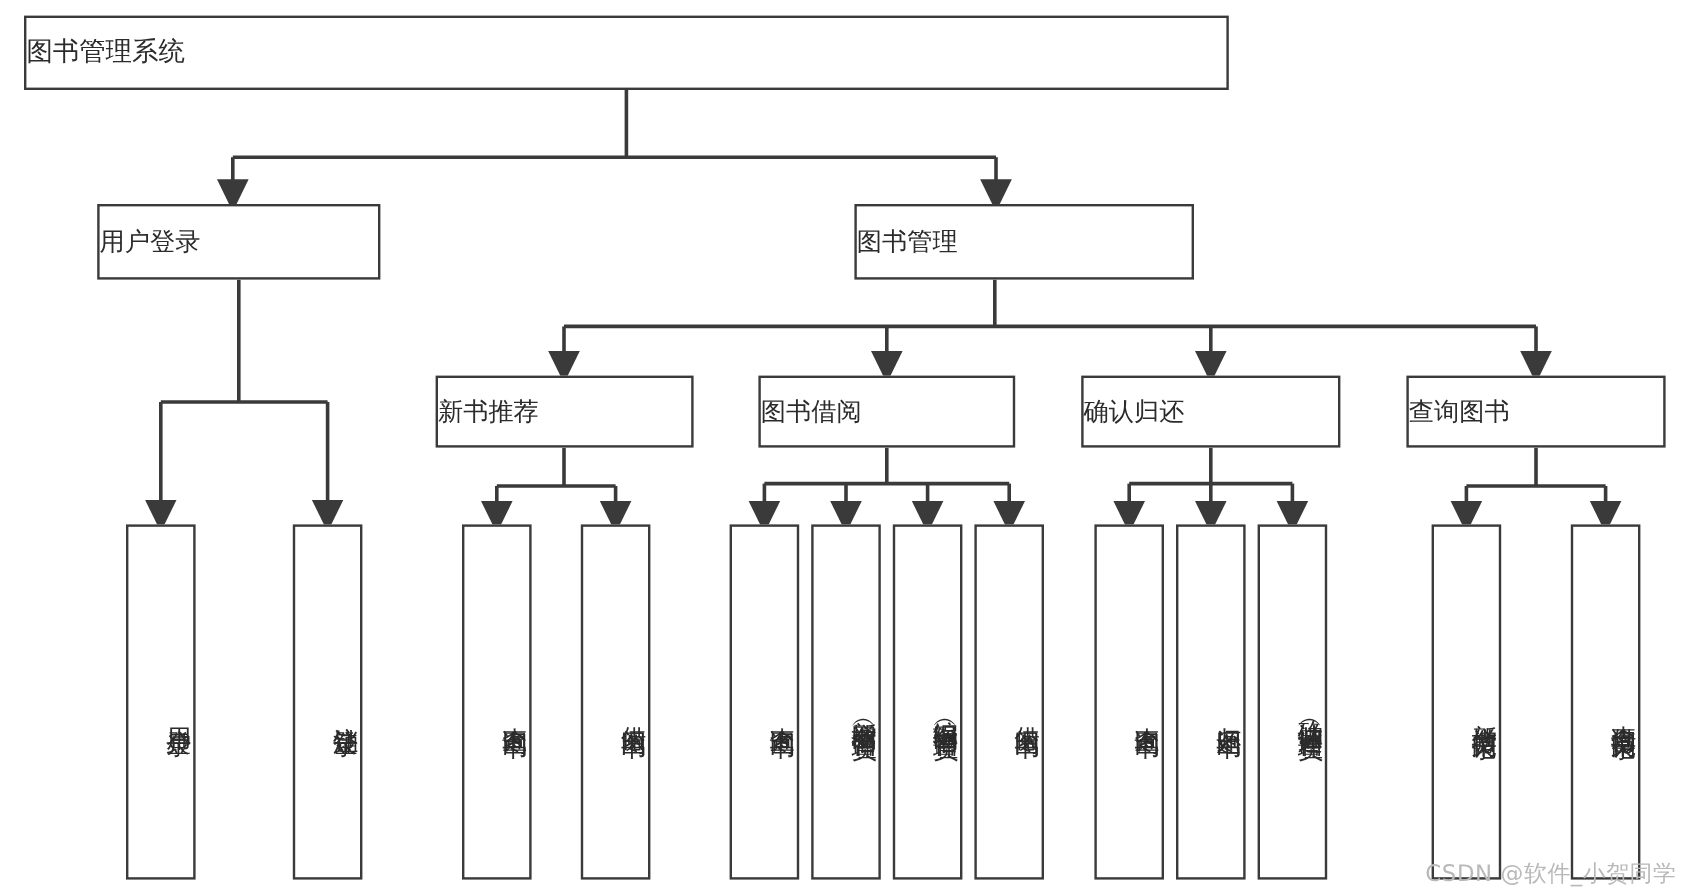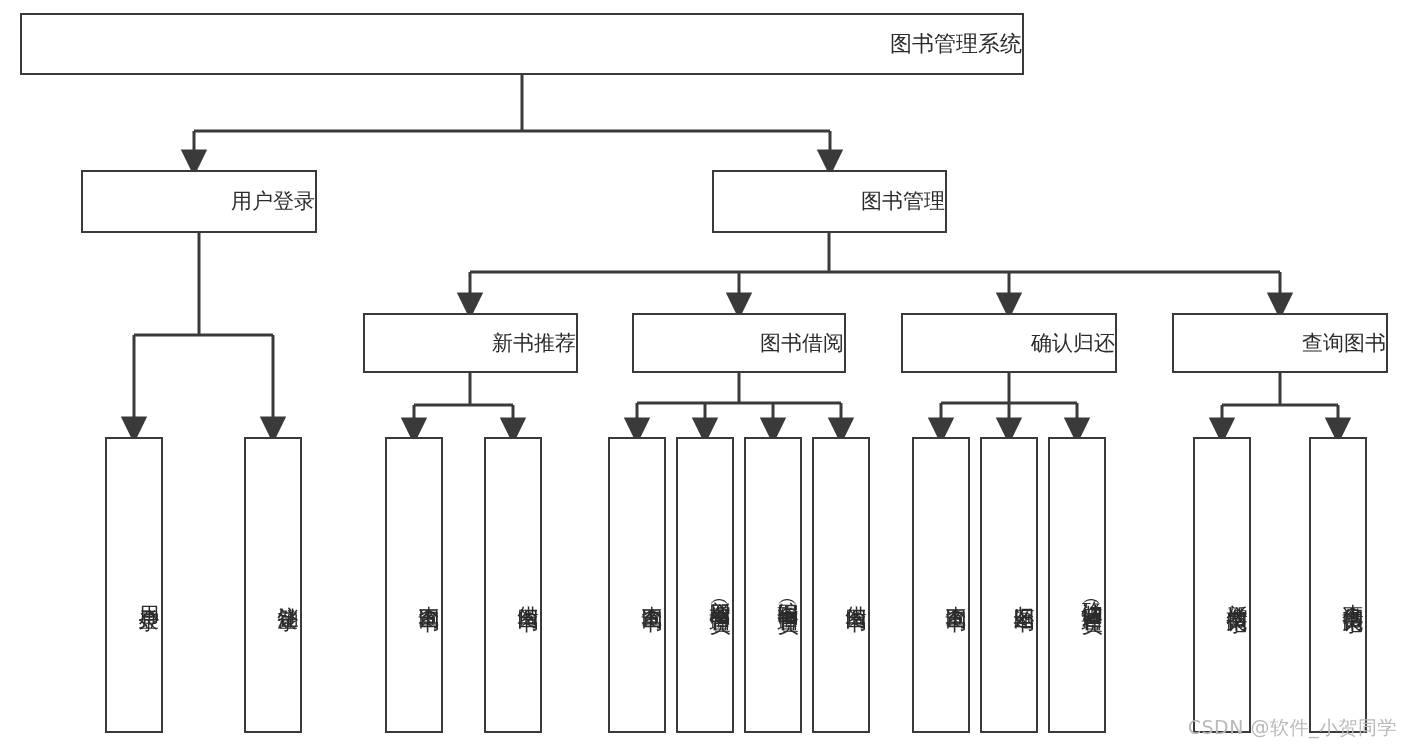--- a/index.html
+++ b/index.html
@@ -25,21 +25,21 @@
     height: 747px;
     pointer-events: none;
   }
   .node {
     position: absolute;
     box-sizing: border-box;
     border: 2.5px solid #3a3a3a;
     background: #ffffff;
     display: flex;
     align-items: center;
-    justify-content: flex-end;
+    justify-content: flex-start;
     color: #2b2b2b;
     line-height: 1.18;
     text-align: center;
   }
   .node.h {
     font-size: 21px;
   }
   .node.h.root {
     font-size: 22px;
   }
@@ -119,21 +119,21 @@
     </g>
   </svg>
 
   <div class="node h root" style="left:20px; top:13px; width:1004px; height:62px;">
     <span>图书管理系统</span>
   </div>
 
   <div class="node h" style="left:81px; top:170px; width:236px; height:63px;">
     <span>用户登录</span>
   </div>
-  <div class="node h" style="left:712px; top:170px; width:235px; height:63px;">
+  <div class="node h" style="left:712px; top:170px; width:283px; height:63px;">
     <span>图书管理</span>
   </div>
 
   <div class="node h" style="left:632px; top:313px; width:214px; height:60px;">
     <span>图书借阅</span>
   </div>
   <div class="node h" style="left:363px; top:313px; width:215px; height:60px;">
     <span>新书推荐</span>
   </div>
   <div class="node h" style="left:901px; top:313px; width:216px; height:60px;">

